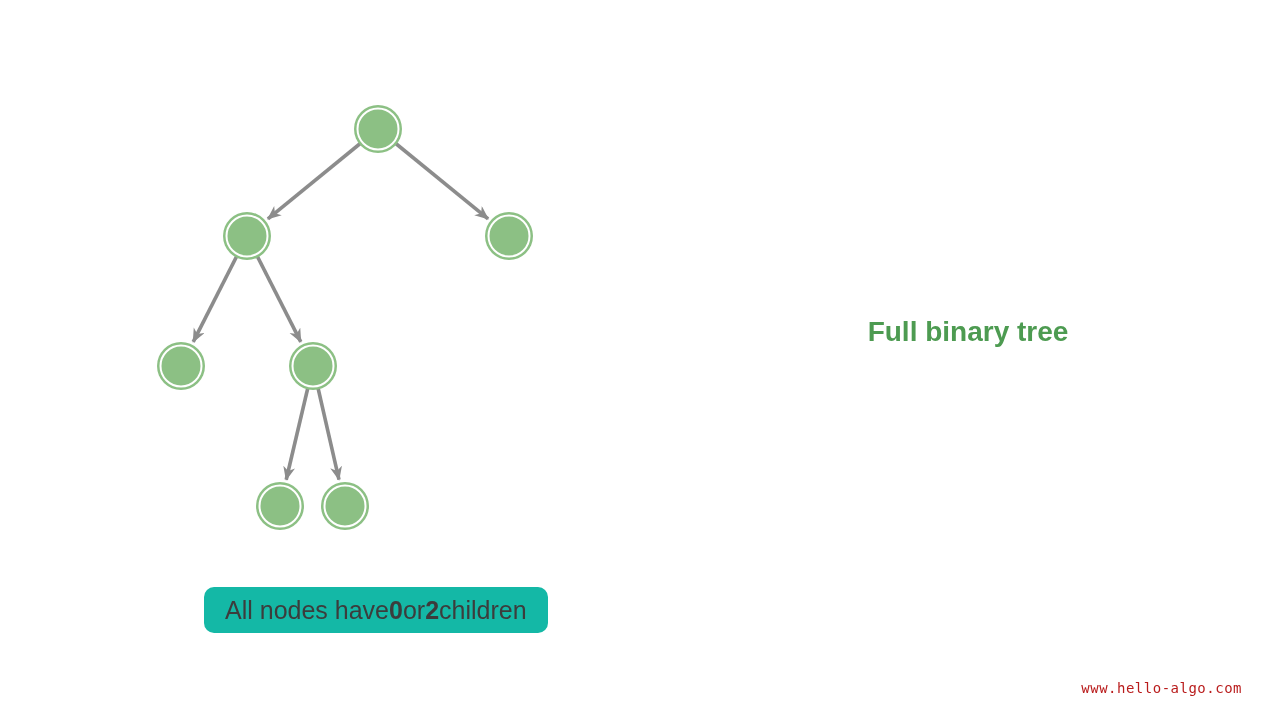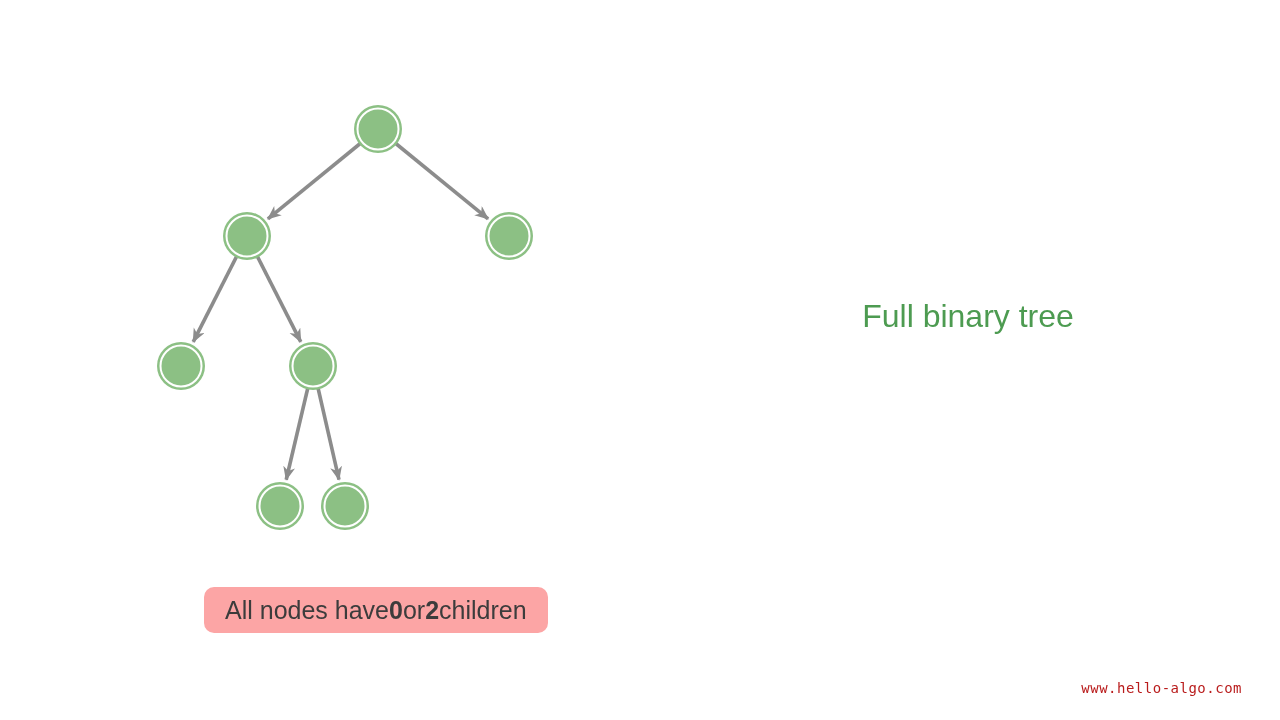--- a/index.html
+++ b/index.html
@@ -16,24 +16,24 @@
     overflow: hidden;
   }
   #tree-svg {
     position: absolute;
     left: 0;
     top: 0;
   }
   .diagram-title {
     position: absolute;
     left: 968px;
-    top: 316px;
+    top: 332px;
     transform: translate(-50%, -50%);
-    font-size: 32px;
-    font-weight: 400;
+    font-size: 28px;
+    font-weight: 700;
     white-space: nowrap;
   }
   .caption-box {
     position: absolute;
     left: 204px;
     top: 587px;
     height: 46px;
     padding: 0 21px;
     border-radius: 10px;
     display: flex;
@@ -99,21 +99,21 @@
         </g>
         <g>
           <circle cx="345" cy="506" r="24" fill="#8cc084"></circle>
           <circle cx="345" cy="506" r="20.5" fill="none" stroke="#ffffff" stroke-width="2"></circle>
         </g>
       </g>
   </svg>
 
   <div class="diagram-title" style="color: rgb(77, 155, 81);">Full binary tree</div>
 
-  <div class="caption-box" id="caption-box" style="background: #fca5a5; color: rgb(60, 60, 60);">
+  <div class="caption-box" id="caption-box" style="background: #14b8a6; color: rgb(60, 60, 60);">
       <span class="seg">All nodes have </span>
       <span class="seg-bold">0</span>
       <span class="seg"> or </span>
       <span class="seg-bold">2</span>
       <span class="seg"> children</span>
     </div>
 
   <div class="watermark" style="color: #b91c1c;">www.hello-algo.com</div>
 
 </div>

